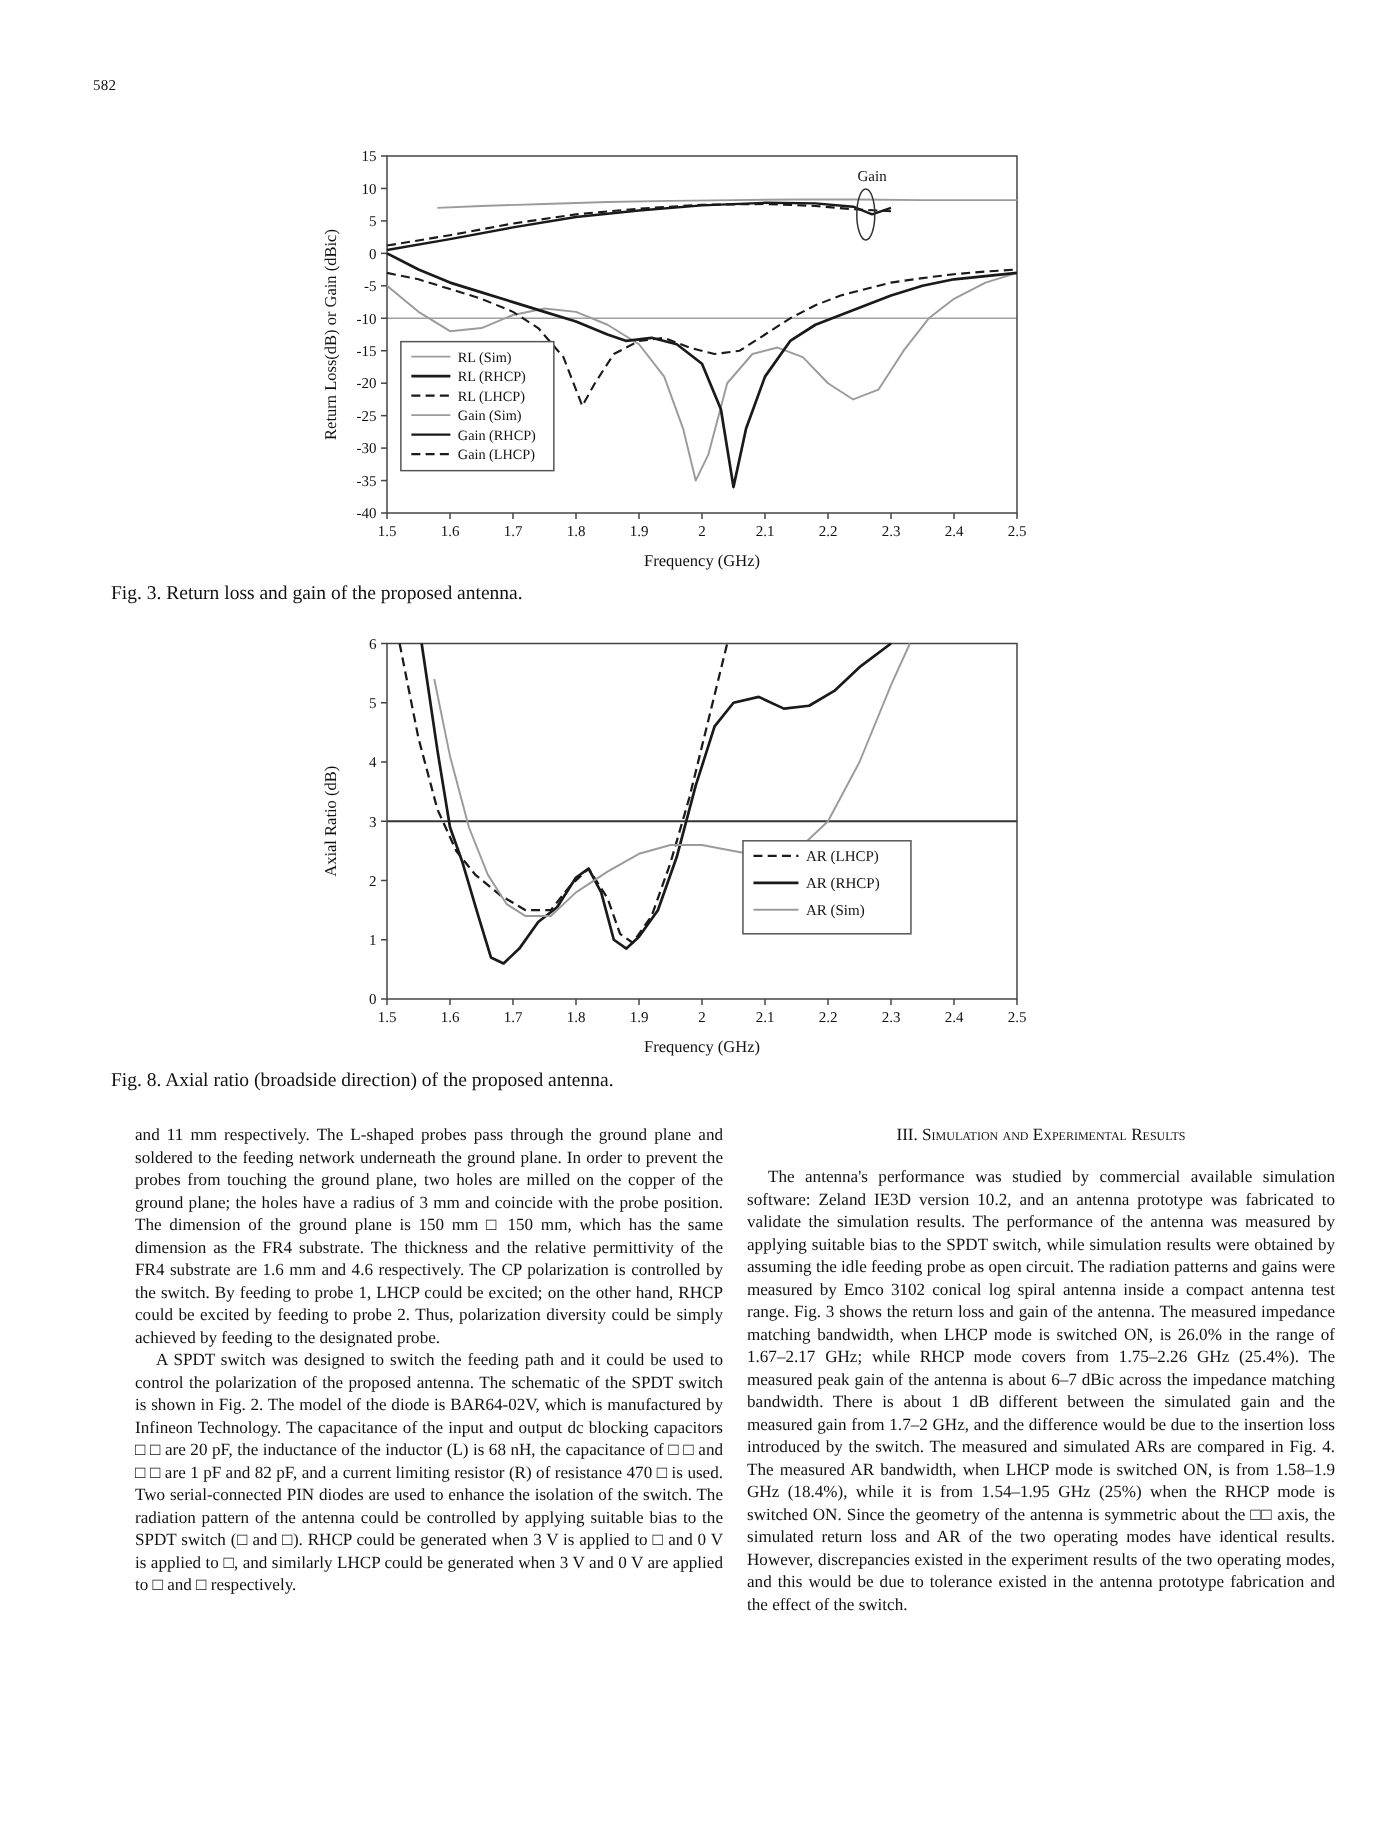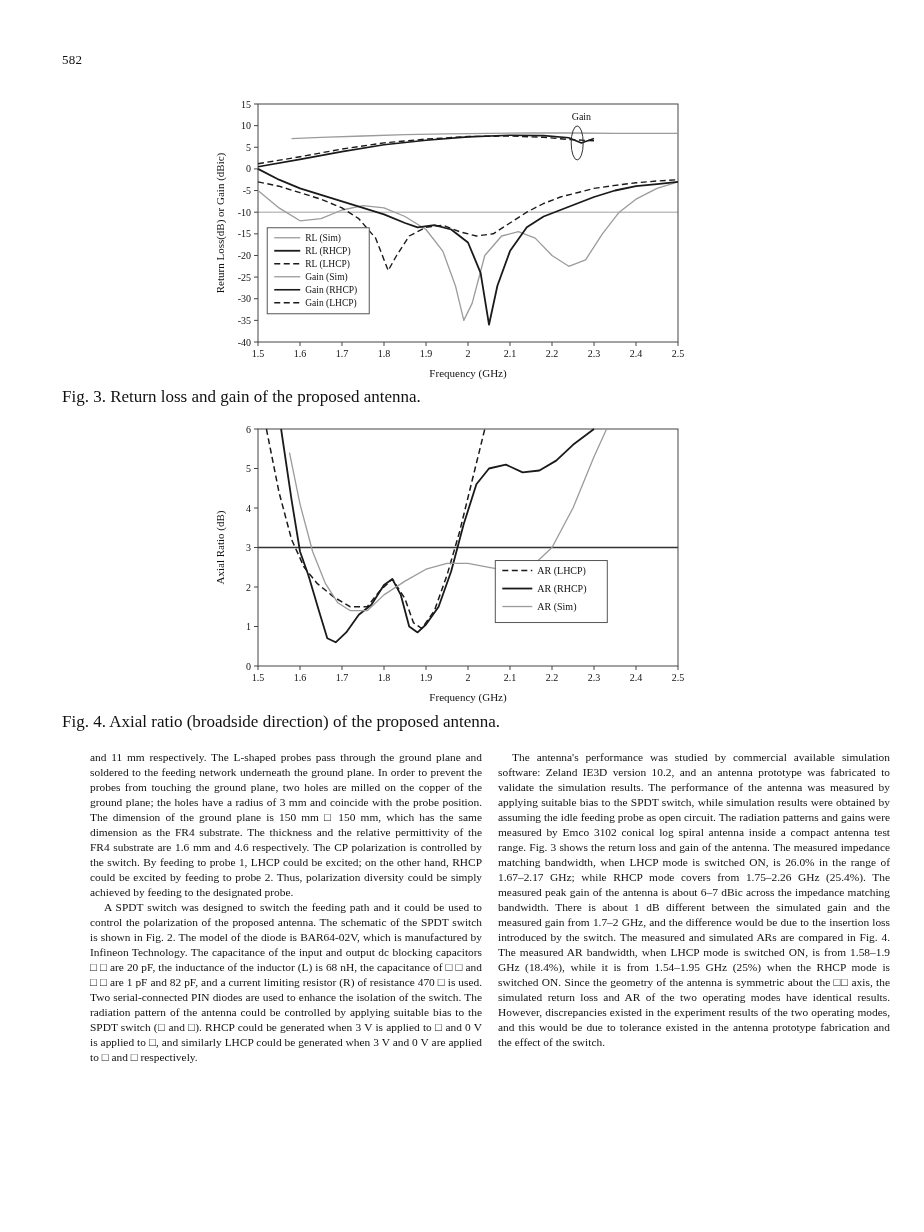--- a/index.html
+++ b/index.html
@@ -1,25 +1,25 @@
 <!DOCTYPE html>
 <html><head>
 <meta charset="utf-8">
 <style>
   * { margin:0; padding:0; box-sizing:border-box; }
   html,body { background:#ffffff; }
   body { font-family:"Liberation Serif", serif; color:#111; }
   .page { position:relative; width:924px; height:1232px; background:#fff; margin:0 auto; overflow:hidden; }
 
-  .pg-header { position:absolute; left:62px; right:60px; top:52px; display:flex; justify-content:space-between; font-size:13px; letter-spacing:.2px; }
+  .pg-header { position:absolute; left:62px; right:60px; top:52px; display:flex; justify-content:space-between; font-size:10px; letter-spacing:.2px; }
 
   .fig { position:absolute; }
   .fig3 { left:212px; top:94px; }
   .fig4 { left:212px; top:421px; }
-  .caption { position:absolute; left:62px; font-size:17px; }
+  .caption { position:absolute; left:74px; font-size:13px; }
   .cap3 { top:387px; }
   .cap4 { top:712px; }
 
   .col { position:absolute; width:392px; top:750px; font-size:11.4px; line-height:15px; text-align:justify;margin-left:28px; }
   .col-left  { left:62px; }
   .col-right { left:470px; }
   .col p { text-indent:14px; margin:0; }
   .col p.noindent { text-indent:0; }
   .sec-head { font-size:11.4px; font-weight:normal; font-variant:small-caps; text-align:center; margin-bottom:13px; }
 
@@ -158,24 +158,25 @@
         <polyline points="77.5,31.7 88.0,83.1 100.6,130.5 113.2,162.1 125.8,181.8 138.4,189.7 155.2,189.7 172.0,173.9 193.0,160.1 214.0,148.2 235.0,142.3 256.0,142.3 277.0,146.3 298.0,150.2 319.0,146.3 340.0,126.5 361.0,87.0 382.0,35.7 394.6,8.0" fill="none" stroke="#9b9b9b" stroke-width="1.3" stroke-dasharray="none" stroke-linejoin="round"></polyline>
         <rect x="283.29999999999995" y="139.53500000000003" width="112" height="62" fill="#fff" stroke="#555"></rect>
         <line x1="290.29999999999995" x2="320.29999999999995" y1="149.53500000000003" y2="149.53500000000003" stroke="#1a1a1a" stroke-width="1.5" stroke-dasharray="6,3.5"></line>
         <text x="325.29999999999995" y="153.03500000000003" font-size="10">AR (LHCP)</text>
         <line x1="290.29999999999995" x2="320.29999999999995" y1="167.53500000000003" y2="167.53500000000003" stroke="#1a1a1a" stroke-width="1.8" stroke-dasharray="none"></line>
         <text x="325.29999999999995" y="171.03500000000003" font-size="10">AR (RHCP)</text>
         <line x1="290.29999999999995" x2="320.29999999999995" y1="185.53500000000003" y2="185.53500000000003" stroke="#9b9b9b" stroke-width="1.3" stroke-dasharray="none"></line>
         <text x="325.29999999999995" y="189.03500000000003" font-size="10">AR (Sim)</text>
       </svg>
   </figure>
-  <div class="caption cap4">Fig. 4.   Axial ratio (broadside direction) of the proposed antenna.</div>
+  <div class="caption cap4">Fig. 8.   Axial ratio (broadside direction) of the proposed antenna.</div>
 
   <section class="col col-left">
     <p class="noindent">and 11 mm respectively. The L-shaped probes pass through the ground plane and soldered to the feeding network underneath the ground plane. In order to prevent the probes from touching the ground plane, two holes are milled on the copper of the ground plane; the holes have a radius of 3 mm and coincide with the probe position. The dimension of the ground plane is 150 mm □ 150 mm, which has the same dimension as the FR4 substrate. The thickness and the relative permittivity of the FR4 substrate are 1.6 mm and 4.6 respectively. The CP polarization is controlled by the switch. By feeding to probe 1, LHCP could be excited; on the other hand, RHCP could be excited by feeding to probe 2. Thus, polarization diversity could be simply achieved by feeding to the designated probe.</p>
     <p>A SPDT switch was designed to switch the feeding path and it could be used to control the polarization of the proposed antenna. The schematic of the SPDT switch is shown in Fig. 2. The model of the diode is BAR64-02V, which is manufactured by Infineon Technology. The capacitance of the input and output dc blocking capacitors □ □ are 20 pF, the inductance of the inductor (L) is 68 nH, the capacitance of □ □ and □ □ are 1 pF and 82 pF, and a current limiting resistor (R) of resistance 470 □ is used. Two serial-connected PIN diodes are used to enhance the isolation of the switch. The radiation pattern of the antenna could be controlled by applying suitable bias to the SPDT switch (□ and □). RHCP could be generated when 3 V is applied to □ and 0 V is applied to □, and similarly LHCP could be generated when 3 V and 0 V are applied to □ and □ respectively.</p>
   </section>
 
   <section class="col col-right">
+    <h3 class="sec-head">III. Simulation and Experimental Results</h3>
     <p>The antenna's performance was studied by commercial available simulation software: Zeland IE3D version 10.2, and an antenna prototype was fabricated to validate the simulation results. The performance of the antenna was measured by applying suitable bias to the SPDT switch, while simulation results were obtained by assuming the idle feeding probe as open circuit. The radiation patterns and gains were measured by Emco 3102 conical log spiral antenna inside a compact antenna test range. Fig. 3 shows the return loss and gain of the antenna. The measured impedance matching bandwidth, when LHCP mode is switched ON, is 26.0% in the range of 1.67–2.17 GHz; while RHCP mode covers from 1.75–2.26 GHz (25.4%). The measured peak gain of the antenna is about 6–7 dBic across the impedance matching bandwidth. There is about 1 dB different between the simulated gain and the measured gain from 1.7–2 GHz, and the difference would be due to the insertion loss introduced by the switch. The measured and simulated ARs are compared in Fig. 4. The measured AR bandwidth, when LHCP mode is switched ON, is from 1.58–1.9 GHz (18.4%), while it is from 1.54–1.95 GHz (25%) when the RHCP mode is switched ON. Since the geometry of the antenna is symmetric about the □□ axis, the simulated return loss and AR of the two operating modes have identical results. However, discrepancies existed in the experiment results of the two operating modes, and this would be due to tolerance existed in the antenna prototype fabrication and the effect of the switch.</p>
   </section>
 
 </div>
 
 </body></html>

